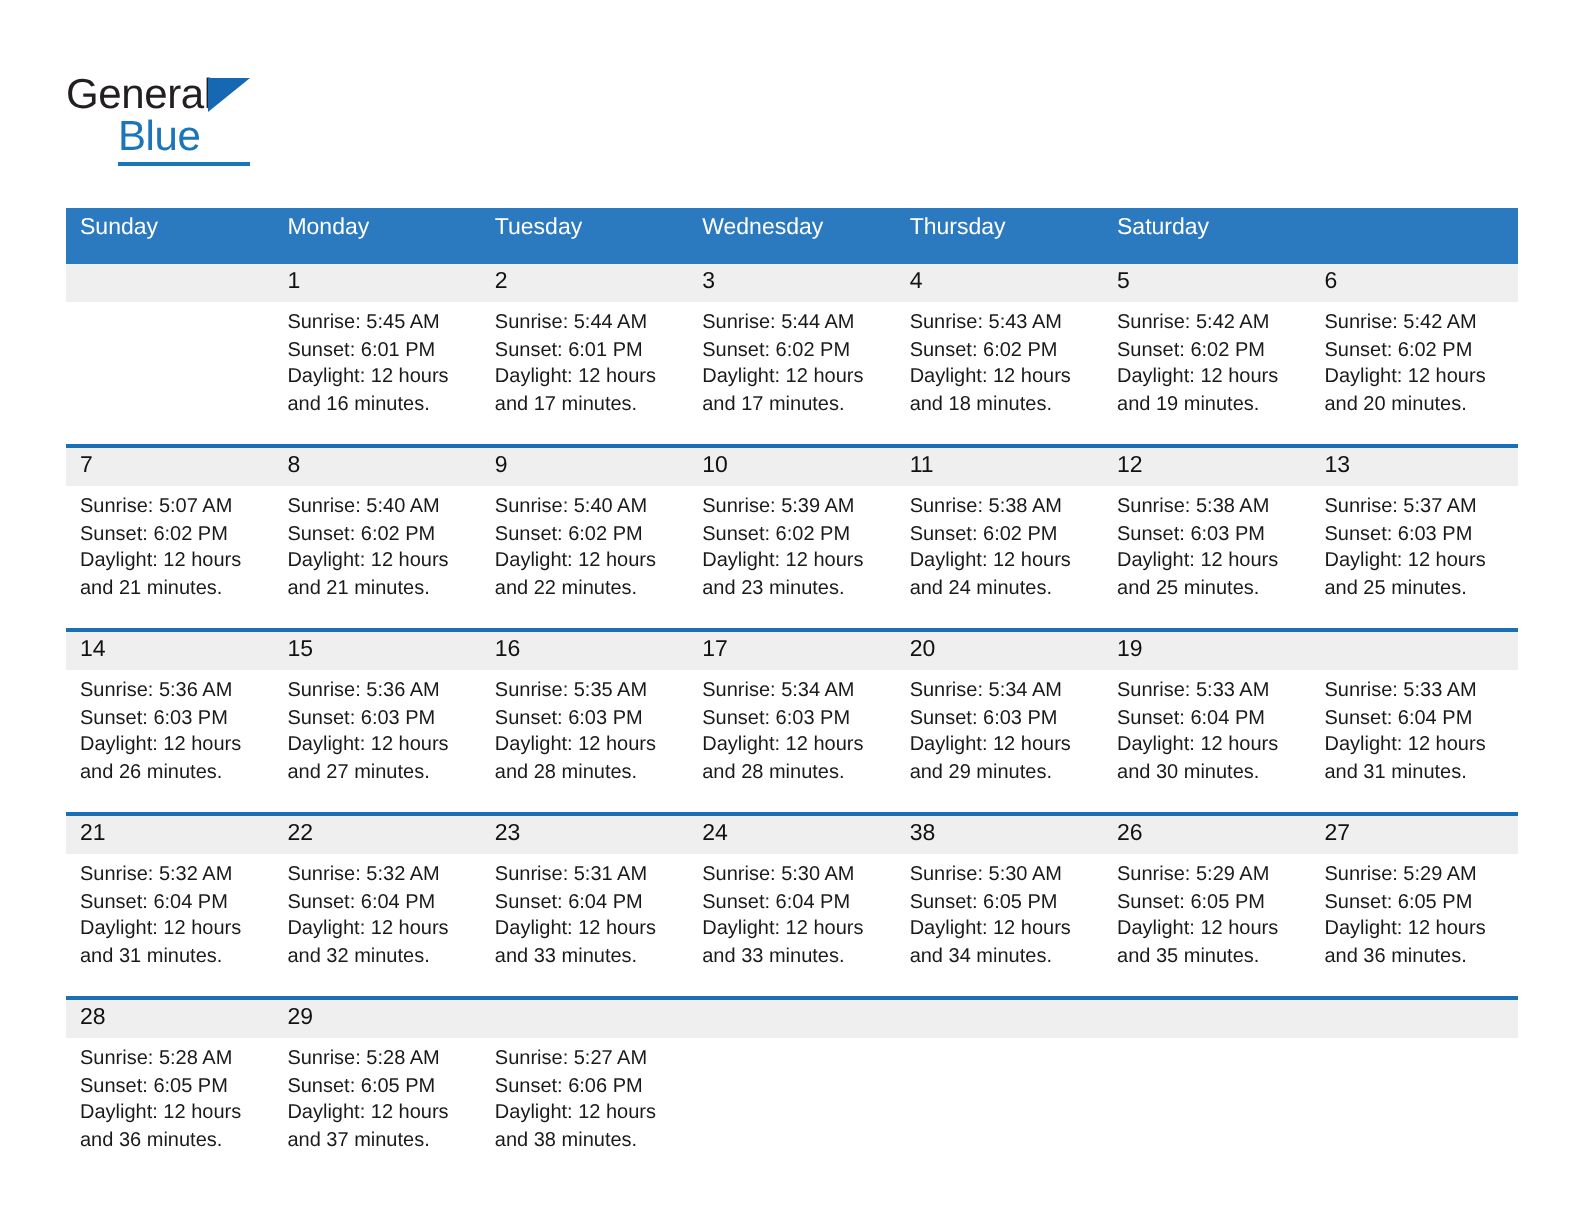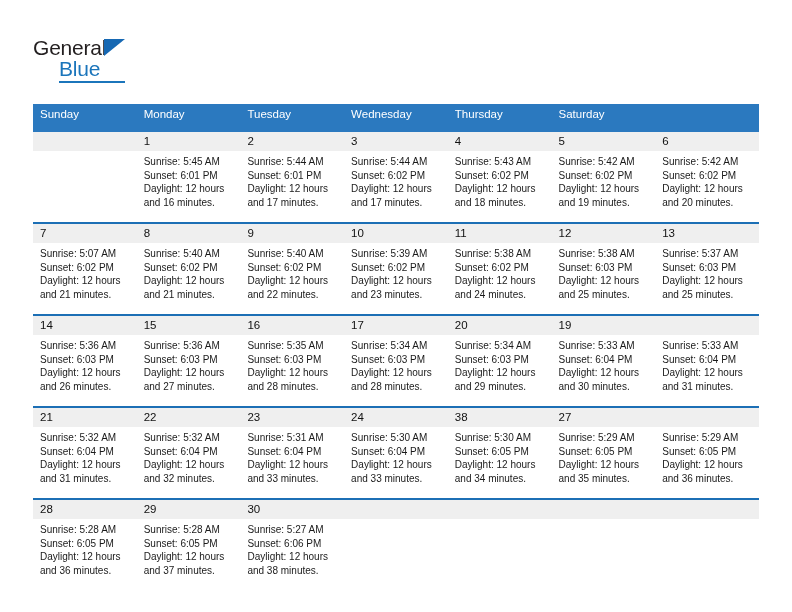--- a/index.html
+++ b/index.html
@@ -345,20 +345,21 @@
         </div>
       </div>
       <div class="week-spacer"></div>
       <div class="week">
         <div class="cal-row daynum-strip">
           <div class="cal-col">21</div>
           <div class="cal-col">22</div>
           <div class="cal-col">23</div>
           <div class="cal-col">24</div>
           <div class="cal-col">38</div>
+          <div class="cal-col">26</div>
           <div class="cal-col">27</div>
         </div>
         <div class="cal-row detail-strip">
           <div class="cal-col">
             <div class="detail-line">Sunrise: 5:32 AM</div>
             <div class="detail-line">Sunset: 6:04 PM</div>
             <div class="detail-line">Daylight: 12 hours</div>
             <div class="detail-line">and 31 minutes.</div>
           </div>
           <div class="cal-col">
@@ -397,21 +398,20 @@
             <div class="detail-line">Daylight: 12 hours</div>
             <div class="detail-line">and 36 minutes.</div>
           </div>
         </div>
       </div>
       <div class="week-spacer"></div>
       <div class="week">
         <div class="cal-row daynum-strip">
           <div class="cal-col">28</div>
           <div class="cal-col">29</div>
-          <div class="cal-col">30</div>
           <div class="cal-col empty-cell"></div>
           <div class="cal-col empty-cell"></div>
           <div class="cal-col empty-cell"></div>
           <div class="cal-col empty-cell"></div>
         </div>
         <div class="cal-row detail-strip">
           <div class="cal-col">
             <div class="detail-line">Sunrise: 5:28 AM</div>
             <div class="detail-line">Sunset: 6:05 PM</div>
             <div class="detail-line">Daylight: 12 hours</div>

